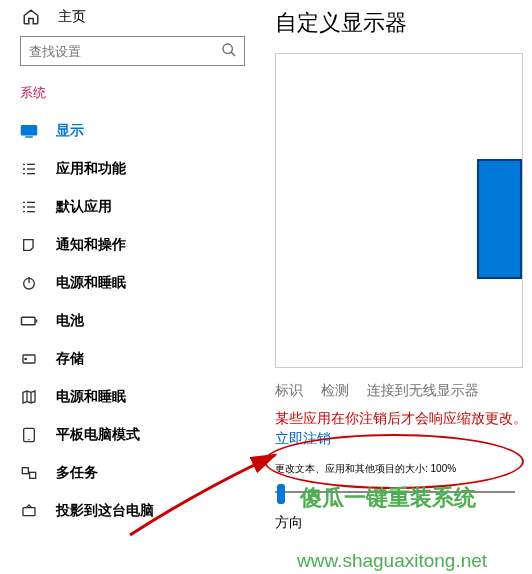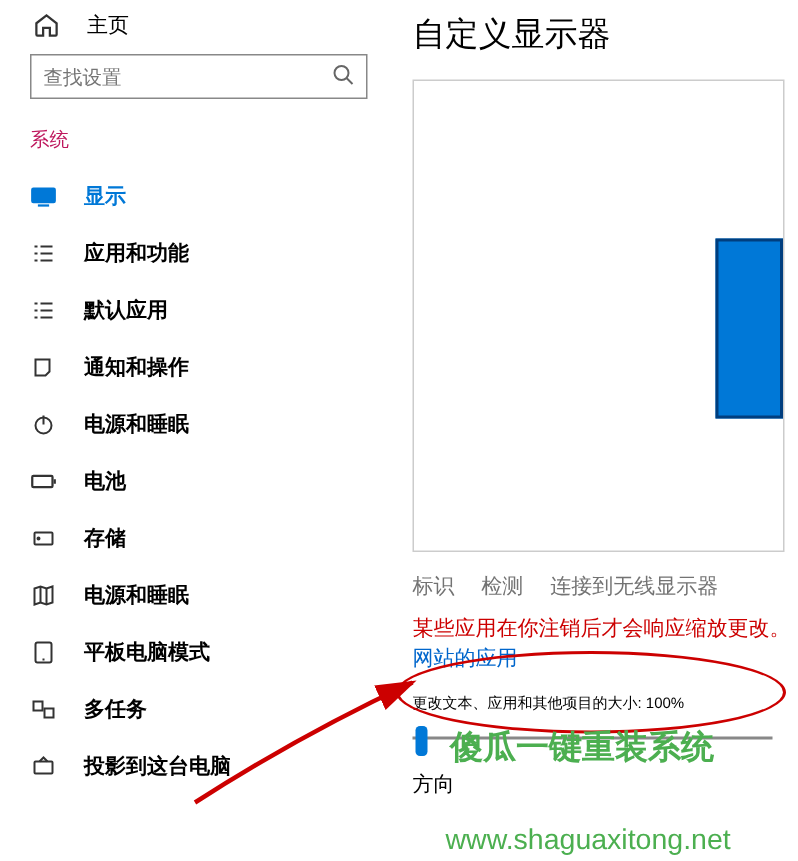--- a/index.html
+++ b/index.html
@@ -181,21 +181,21 @@
       <div class="monitor-box"></div>
     </div>
 
     <div class="links">
       <span>标识</span>
       <span>检测</span>
       <span>连接到无线显示器</span>
     </div>
 
     <div class="warn">某些应用在你注销后才会响应缩放更改。</div>
-    <span class="logout">网站的应用</span>
+    <span class="logout">立即注销</span>
 
     <div class="scale-label">更改文本、应用和其他项目的大小: 100%</div>
 
     <div class="slider-wrap">
       <div class="slider-track"></div>
       <div class="slider-thumb"></div>
     </div>
 
     <div class="dir-label">方向</div>
   </div>

